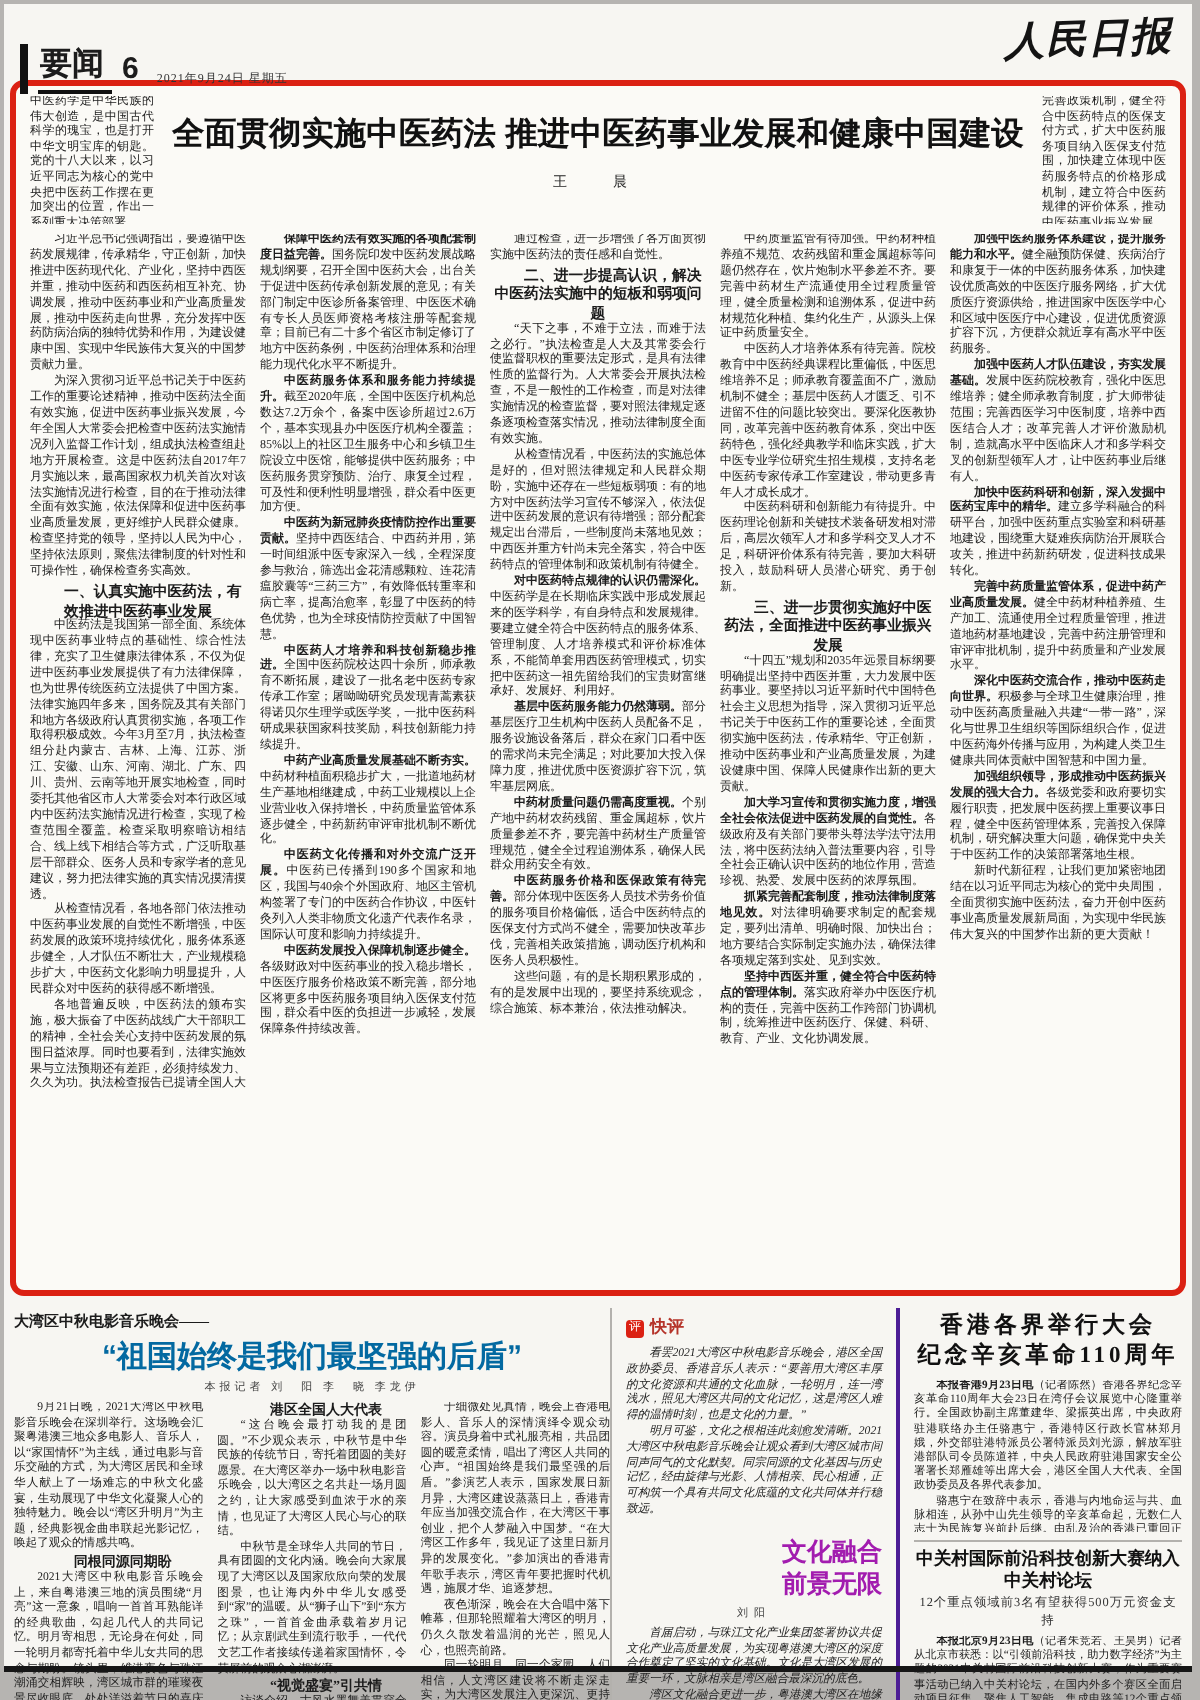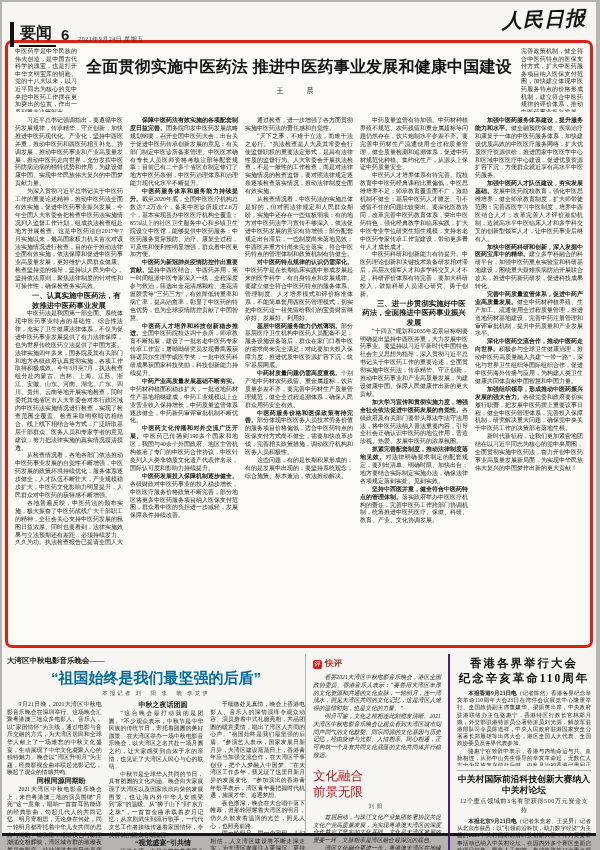--- a/index.html
+++ b/index.html
@@ -48,21 +48,21 @@
   .gcol{flex:1;overflow:hidden;font-size:5.8px;line-height:7.6px;text-align:justify;}
   .gcol p{margin:0;text-indent:2em;}
   .sub-h{font-weight:bold;text-align:center;font-size:7px;line-height:9px;margin:4px 2px;text-indent:0;}
 
   .badge-row{display:flex;align-items:center;gap:3px;margin:2px 0 4px;}
   .badge-icon{width:9px;height:9px;background:var(--accent-red,#db2113);border-radius:2px;color:#fff;
               font-size:6px;line-height:9px;text-align:center;font-family:"Liberation Sans",sans-serif;}
   .badge-label{color:#b5342a;font-weight:bold;font-size:8.5px;font-family:"Liberation Sans","DejaVu Sans",sans-serif;}
   .cmt{font-size:5.8px;line-height:7.8px;font-style:italic;text-align:justify;color:#222;}
   .cmt p{margin:0;text-indent:2em;}
-  .cmt-title{font-size:12.5px;font-weight:normal;text-align:left;line-height:16px;margin-top:8px;color:#b91c1c;}
+  .cmt-title{font-size:12.5px;font-weight:bold;text-align:right;line-height:16px;margin-top:8px;color:#a21caf;}
   .cmt-author{font-size:5.5px;text-align:center;letter-spacing:3px;color:#444;margin:3px 0 4px;}
 
   .hk-hl{font-size:11.5px;font-weight:bold;text-align:center;line-height:15px;letter-spacing:2px;
          margin:2px 0 4px;color:#111;}
   .news-body{font-size:5.6px;line-height:7.2px;text-align:justify;overflow:hidden;}
   .news-body p{margin:0;text-indent:2em;}
   .news-body b{font-weight:bold;}
   .divider{border:none;border-top:1px solid #b3b1ad;margin:4px 0 3px;}
   .zgc-hl{font-size:8.8px;font-weight:bold;text-align:center;line-height:11px;margin:1px 0;color:#111;}
   .zgc-sub{font-size:6.2px;text-align:center;color:#333;margin:1px 0 3px;letter-spacing:.5px;}
@@ -108,20 +108,21 @@
         <p><b>保障中医药法有效实施的各项配套制度日益完善。</b><span>国务院印发中医药发展战略规划纲要，召开全国中医药大会，出台关于促进中医药传承创新发展的意见；有关部门制定中医诊所备案管理、中医医术确有专长人员医师资格考核注册等配套规章；目前已有二十多个省区市制定修订了地方中医药条例，中医药治理体系和治理能力现代化水平不断提升。</span></p>
         <p><b>中医药服务体系和服务能力持续提升。</b><span>截至2020年底，全国中医医疗机构总数达7.2万余个，备案中医诊所超过2.6万个，基本实现县办中医医疗机构全覆盖；85%以上的社区卫生服务中心和乡镇卫生院设立中医馆，能够提供中医药服务；中医药服务贯穿预防、治疗、康复全过程，可及性和便利性明显增强，群众看中医更加方便。</span></p>
         <p><b>中医药为新冠肺炎疫情防控作出重要贡献。</b><span>坚持中西医结合、中西药并用，第一时间组派中医专家深入一线，全程深度参与救治，筛选出金花清感颗粒、连花清瘟胶囊等“三药三方”，有效降低转重率和病亡率，提高治愈率，彰显了中医药的特色优势，也为全球疫情防控贡献了中国智慧。</span></p>
         <p><b>中医药人才培养和科技创新稳步推进。</b><span>全国中医药院校达四十余所，师承教育不断拓展，建设了一批名老中医药专家传承工作室；屠呦呦研究员发现青蒿素获得诺贝尔生理学或医学奖，一批中医药科研成果获国家科技奖励，科技创新能力持续提升。</span></p>
         <p><b>中药产业高质量发展基础不断夯实。</b><span>中药材种植面积稳步扩大，一批道地药材生产基地相继建成，中药工业规模以上企业营业收入保持增长，中药质量监管体系逐步健全，中药新药审评审批机制不断优化。</span></p>
         <p><b>中医药文化传播和对外交流广泛开展。</b><span>中医药已传播到190多个国家和地区，我国与40余个外国政府、地区主管机构签署了专门的中医药合作协议，中医针灸列入人类非物质文化遗产代表作名录，国际认可度和影响力持续提升。</span></p>
         <p><b>中医药发展投入保障机制逐步健全。</b><span>各级财政对中医药事业的投入稳步增长，中医医疗服务价格政策不断完善，部分地区将更多中医药服务项目纳入医保支付范围，群众看中医的负担进一步减轻，发展保障条件持续改善。</span></p>
       </div>
       <div class="mcol">
         <p>通过检查，进一步增强了各方面贯彻实施中医药法的责任感和自觉性。</p>
+        <p class="sec-h">二、进一步提高认识，解决中医药法实施中的短板和弱项问题</p>
         <p>“天下之事，不难于立法，而难于法之必行。”执法检查是人大及其常委会行使监督职权的重要法定形式，是具有法律性质的监督行为。人大常委会开展执法检查，不是一般性的工作检查，而是对法律实施情况的检查监督，要对照法律规定逐条逐项检查落实情况，推动法律制度全面有效实施。</p>
         <p>从检查情况看，中医药法的实施总体是好的，但对照法律规定和人民群众期盼，实施中还存在一些短板弱项：有的地方对中医药法学习宣传不够深入，依法促进中医药发展的意识有待增强；部分配套规定出台滞后，一些制度尚未落地见效；中西医并重方针尚未完全落实，符合中医药特点的管理体制和政策机制有待健全。</p>
         <p><b>对中医药特点规律的认识仍需深化。</b><span>中医药学是在长期临床实践中形成发展起来的医学科学，有自身特点和发展规律。要建立健全符合中医药特点的服务体系、管理制度、人才培养模式和评价标准体系，不能简单套用西医药管理模式，切实把中医药这一祖先留给我们的宝贵财富继承好、发展好、利用好。</span></p>
         <p><b>基层中医药服务能力仍然薄弱。</b><span>部分基层医疗卫生机构中医药人员配备不足，服务设施设备落后，群众在家门口看中医的需求尚未完全满足；对此要加大投入保障力度，推进优质中医资源扩容下沉，筑牢基层网底。</span></p>
         <p><b>中药材质量问题仍需高度重视。</b><span>个别产地中药材农药残留、重金属超标，饮片质量参差不齐，要完善中药材生产质量管理规范，健全全过程追溯体系，确保人民群众用药安全有效。</span></p>
         <p><b>中医药服务价格和医保政策有待完善。</b><span>部分体现中医医务人员技术劳务价值的服务项目价格偏低，适合中医药特点的医保支付方式尚不健全，需要加快改革步伐，完善相关政策措施，调动医疗机构和医务人员积极性。</span></p>
         <p>这些问题，有的是长期积累形成的，有的是发展中出现的，要坚持系统观念，综合施策、标本兼治，依法推动解决。</p>
       </div>
       <div class="mcol">
         <p>中药质量监管有待加强。中药材种植养殖不规范、农药残留和重金属超标等问题仍然存在，饮片炮制水平参差不齐。要完善中药材生产流通使用全过程质量管理，健全质量检测和追溯体系，促进中药材规范化种植、集约化生产，从源头上保证中药质量安全。</p>
@@ -152,21 +153,21 @@
       <div class="gala-hl">“祖国始终是我们最坚强的后盾”</div>
       <div class="byline">本报记者 刘　阳 李　晓 李龙伊</div>
       <div class="gala-cols">
         <div class="gcol">
           <p>9月21日晚，2021大湾区中秋电影音乐晚会在深圳举行。这场晚会汇聚粤港澳三地众多电影人、音乐人，以“家国情怀”为主线，通过电影与音乐交融的方式，为大湾区居民和全球华人献上了一场难忘的中秋文化盛宴，生动展现了中华文化凝聚人心的独特魅力。晚会以“湾区升明月”为主题，经典影视金曲串联起光影记忆，唤起了观众的情感共鸣。</p>
           <p class="sub-h">同根同源同期盼</p>
           <p>2021大湾区中秋电影音乐晚会上，来自粤港澳三地的演员围绕“月亮”这一意象，唱响一首首耳熟能详的经典歌曲，勾起几代人的共同记忆。明月寄相思，无论身在何处，同一轮明月都寄托着中华儿女共同的思念与期盼。镜头里，维港夜色与珠江潮涌交相辉映，湾区城市群的璀璨夜景尽收眼底，处处洋溢着节日的喜庆气氛。</p>
           <p>当晚，粤港澳三地多个会场同步联动，线上线下观众共赏明月、共话家常，共同感受着血脉相连的家国情怀。</p>
         </div>
         <div class="gcol">
-          <p class="sub-h">中秋之夜话团圆</p>
+          <p class="sub-h">港区全国人大代表</p>
           <p>“这台晚会最打动我的是团圆。”不少观众表示，中秋节是中华民族的传统节日，寄托着团圆的美好愿景。在大湾区举办一场中秋电影音乐晚会，以大湾区之名共赴一场月圆之约，让大家感受到血浓于水的亲情，也见证了大湾区人民心与心的联结。</p>
           <p>中秋节是全球华人共同的节日，具有团圆的文化内涵。晚会向大家展现了大湾区以及国家欣欣向荣的发展图景，也让海内外中华儿女感受到“家”的温暖。从“狮子山下”到“东方之珠”，一首首金曲承载着岁月记忆；从京剧武生到流行歌手，一代代文艺工作者接续传递着家国情怀，令荧屏前的观众心潮澎湃。</p>
           <p class="sub-h">“视觉盛宴”引共情</p>
           <p>访谈介绍、古风水墨舞美贯穿全程，参演的电影人、音乐人倾情演绎经典旋律，将中华优秀传统文化意蕴与现代科技手段相结合，打造了一场兼具艺术性与时代感的视觉盛宴，引发观众广泛共情。</p>
         </div>
         <div class="gcol">
           <p>于细微处见真情，晚会上香港电影人、音乐人的深情演绎令观众动容。演员身着中式礼服亮相，共品团圆的暖意柔情，唱出了湾区人共同的心声。“祖国始终是我们最坚强的后盾。”参演艺人表示，国家发展日新月异，大湾区建设蒸蒸日上，香港青年应当加强交流合作，在大湾区干事创业，把个人梦融入中国梦。“在大湾区工作多年，我见证了这里日新月异的发展变化。”参加演出的香港青年歌手表示，湾区青年要把握时代机遇，施展才华、追逐梦想。</p>
           <p>夜色渐深，晚会在大合唱中落下帷幕，但那轮照耀着大湾区的明月，仍久久散发着温润的光芒，照见人心，也照亮前路。</p>
           <p>同一轮明月，同一个家园。人们相信，人文湾区建设将不断走深走实，为大湾区发展注入更深沉、更持久的文化力量……</p>
         </div>

